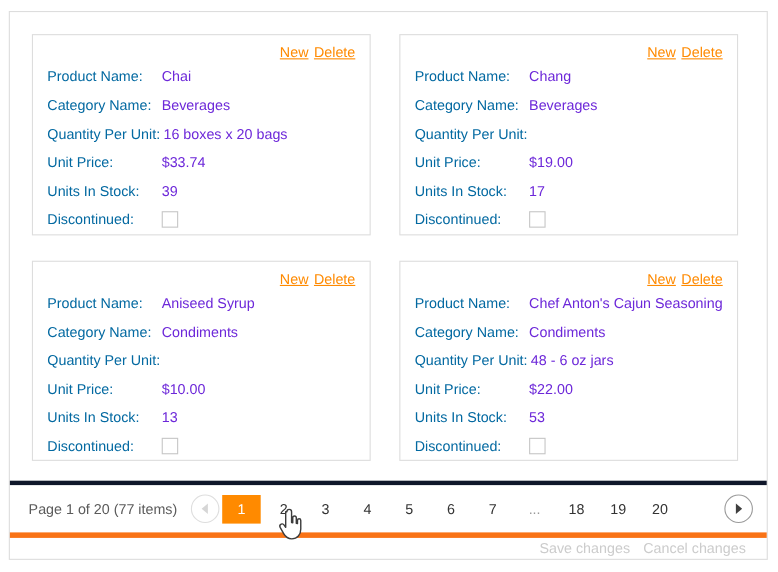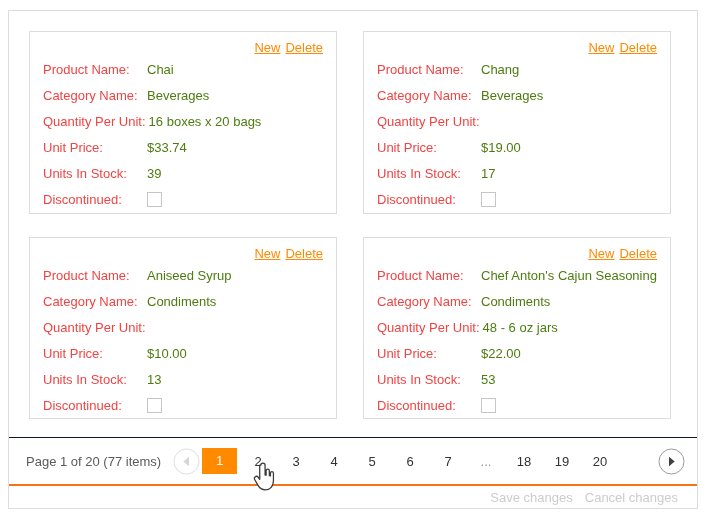--- a/index.html
+++ b/index.html
@@ -38,53 +38,53 @@
   .card-links {
     height: 18px;
     display: flex; justify-content: flex-end; align-items: center; gap: 5px;
   }
   .card-links a {
     color: #ff8a00;
     text-decoration: underline;
     cursor: pointer;
   }
   .frow { display: flex; align-items: center; height: 26px; white-space: nowrap; }
-  .flabel { flex: none; min-width: 104px; color: #ef4444; padding-right: 3px; }
-  .fvalue { color: #4d7c0f; }
+  .flabel { flex: none; min-width: 104px; color: #0369a1; padding-right: 3px; }
+  .fvalue { color: #6d28d9; }
   .checkbox {
     display: inline-block;
     width: 15px; height: 15px;
     border: 1px solid #c6c6c6;
     background: #fff;
   }
   
   .pager {
     flex: none;
     height: 47px;
-    border-top: 1px solid #0f172a;
+    border-top: 4px solid #0f172a;
     display: flex; align-items: center;
     padding: 0 12px 0 17px;
     user-select: none;
   }
   .pager-info { flex: none; min-width: 147px; color: #5b5b5b; }
   .nav-btn { flex: none; width: 27px; height: 27px; cursor: pointer; }
   .page {
     flex: none; width: 24px; margin: 0 7px;
     text-align: center; color: #333; cursor: pointer;
   }
   .page.current {
     width: 35px; height: 26px; line-height: 26px; margin: 0 2px;
     background: #ff8a00; color: #fff; cursor: default;
   }
   .page.ellipsis { color: #999; cursor: default; }
   .nav-next { margin-left: auto; }
   
   .footer {
     flex: 1;
-    border-top: 2px solid #f97316;
+    border-top: 5px solid #f97316;
     display: flex; justify-content: flex-end; align-items: center;
     gap: 12px; padding-right: 19px;
     color: #ccc;
   }
   .footer span { cursor: default; }
   .cursor { position: absolute; left: 251px; top: 462px; pointer-events: none; }
 </style>
 </head>
 <body>
 

